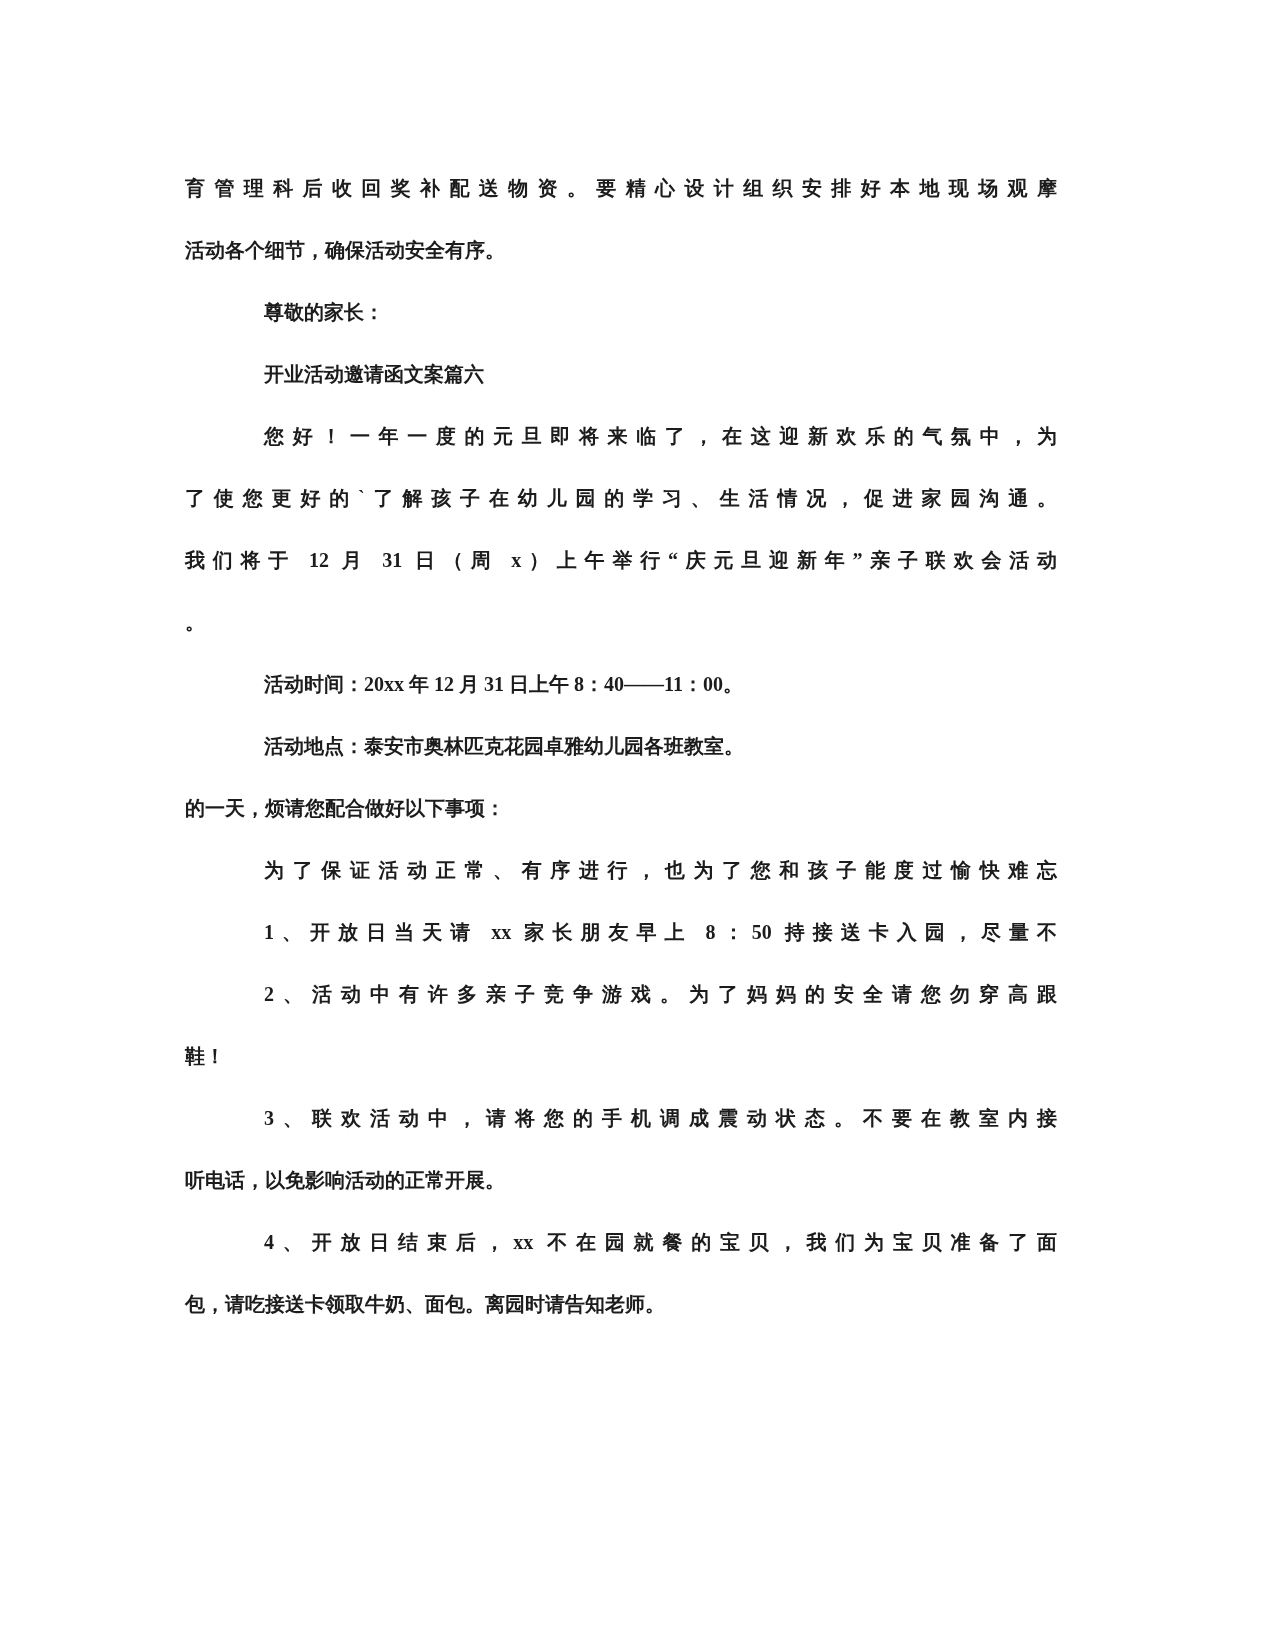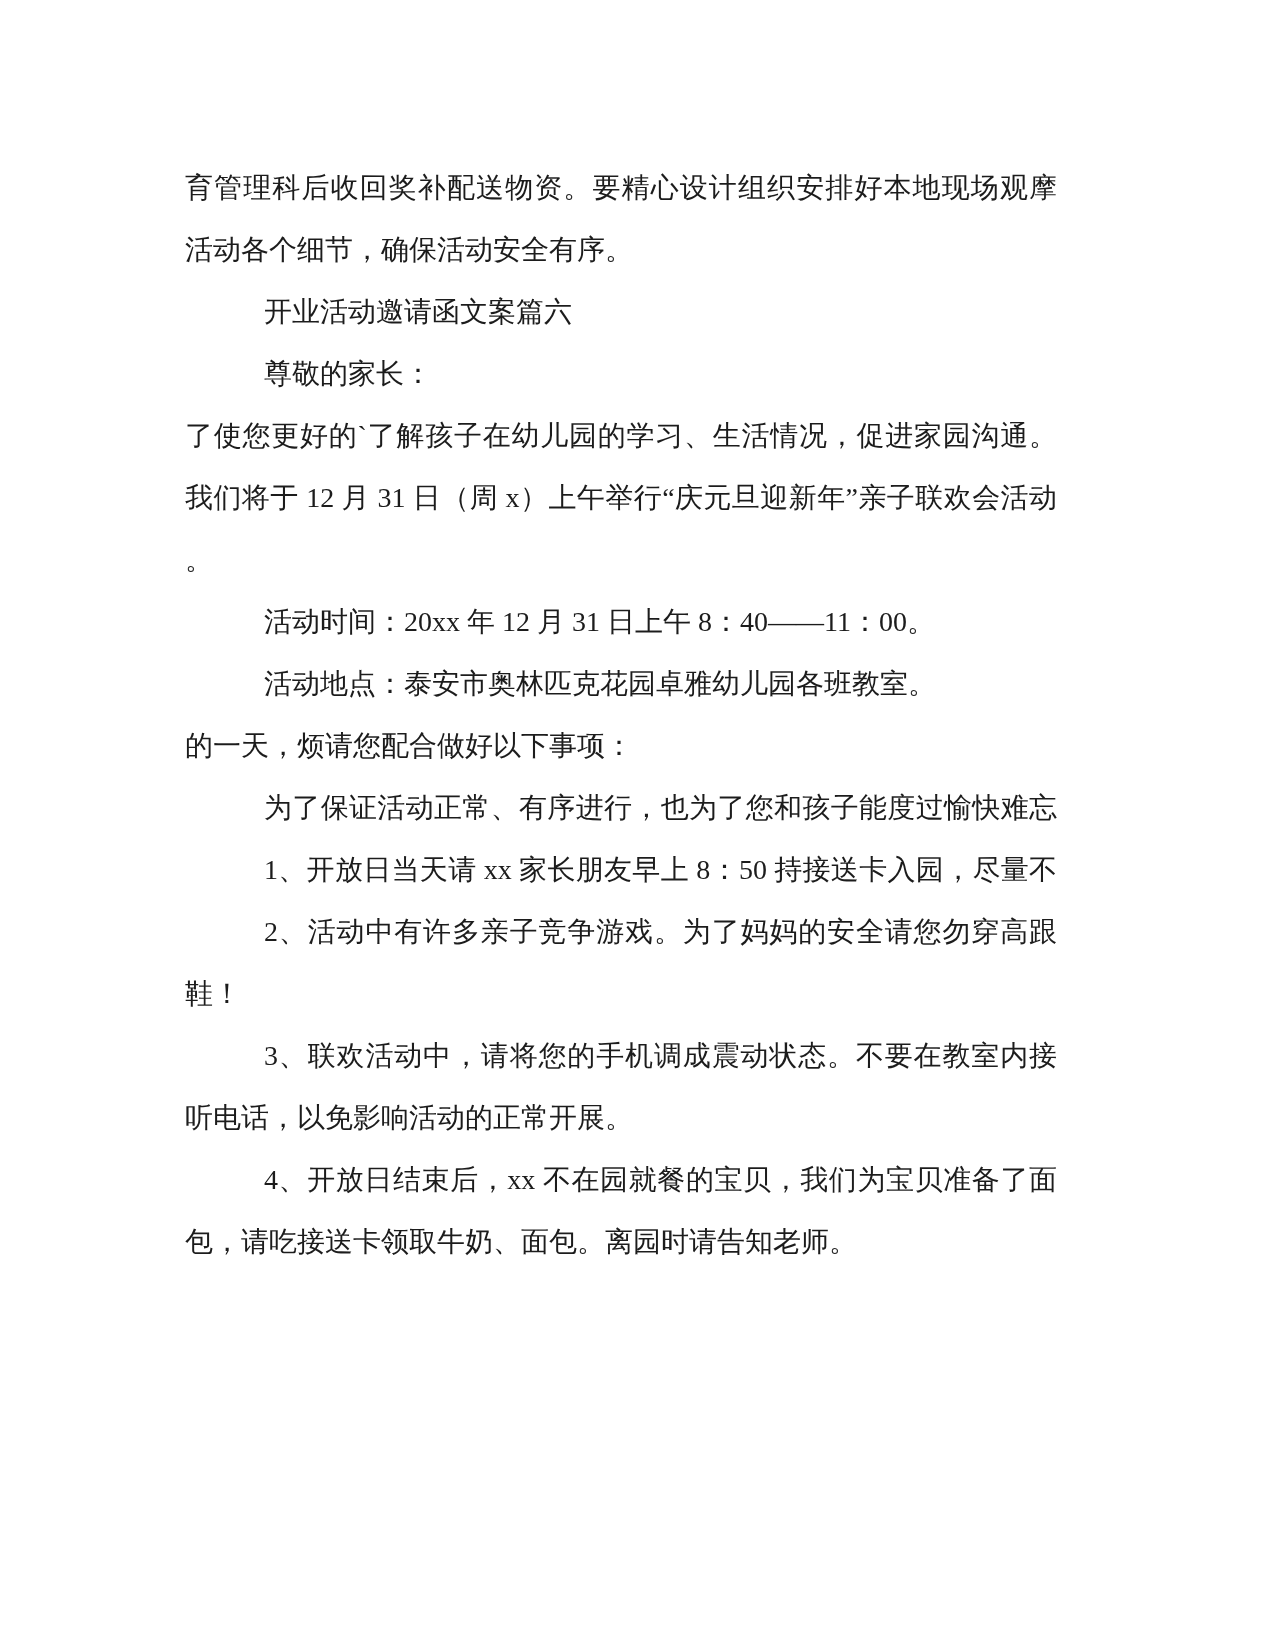--- a/index.html
+++ b/index.html
@@ -16,43 +16,44 @@
   }
   .text-block {
     position: absolute;
     left: 185px;
     top: 157px;
     width: 872px;
   }
   .line {
     height: 62px;
     line-height: 62px;
-    font-size: 28px;
+    font-size: 20px;
     letter-spacing: 0;
     color: #1c1c1c;
     font-family: "Liberation Serif", "DejaVu Serif", serif;
-    font-weight: 400;
+    font-weight: 700;
   }
   .indent {
     text-indent: 79px;
   }
   .fill {
     text-align: justify;
     text-align-last: justify;
   }
 </style>
 </head>
 <body>
 
 <div class="page">
   <div class="text-block">
     <div class="line fill">育管理科后收回奖补配送物资。要精心设计组织安排好本地现场观摩</div>
     <div class="line">活动各个细节，确保活动安全有序。</div>
+    <div class="line indent">尊敬的家长：</div>
     <div class="line indent">开业活动邀请函文案篇六</div>
-    <div class="line indent">尊敬的家长：</div>
+    <div class="line indent fill">您好！一年一度的元旦即将来临了，在这迎新欢乐的气氛中，为</div>
     <div class="line fill">了使您更好的`了解孩子在幼儿园的学习、生活情况，促进家园沟通。</div>
     <div class="line fill">我们将于 12 月 31 日（周 x）上午举行“庆元旦迎新年”亲子联欢会活动</div>
     <div class="line">。</div>
     <div class="line indent">活动时间：20xx 年 12 月 31 日上午 8：40——11：00。</div>
     <div class="line indent">活动地点：泰安市奥林匹克花园卓雅幼儿园各班教室。</div>
     <div class="line">的一天，烦请您配合做好以下事项：</div>
     <div class="line indent fill">为了保证活动正常、有序进行，也为了您和孩子能度过愉快难忘</div>
     <div class="line indent fill">1、开放日当天请 xx 家长朋友早上 8：50 持接送卡入园，尽量不</div>
     <div class="line indent fill">2、活动中有许多亲子竞争游戏。为了妈妈的安全请您勿穿高跟</div>
     <div class="line">鞋！</div>

